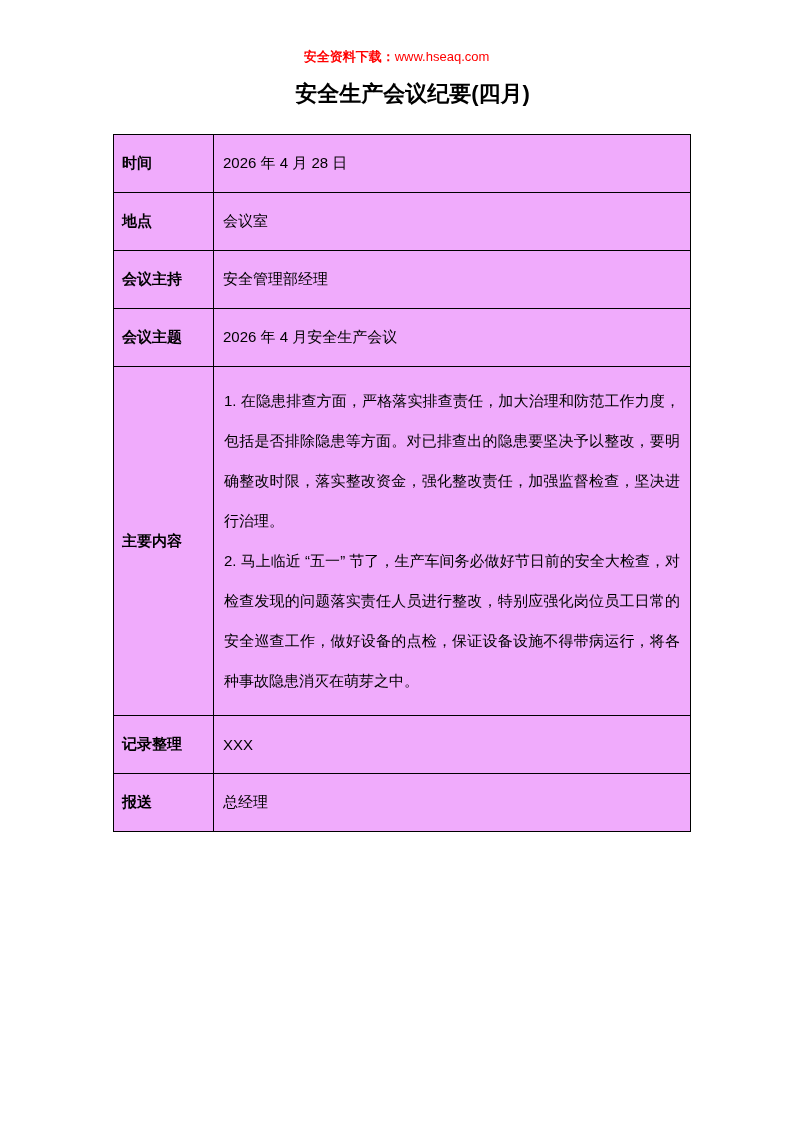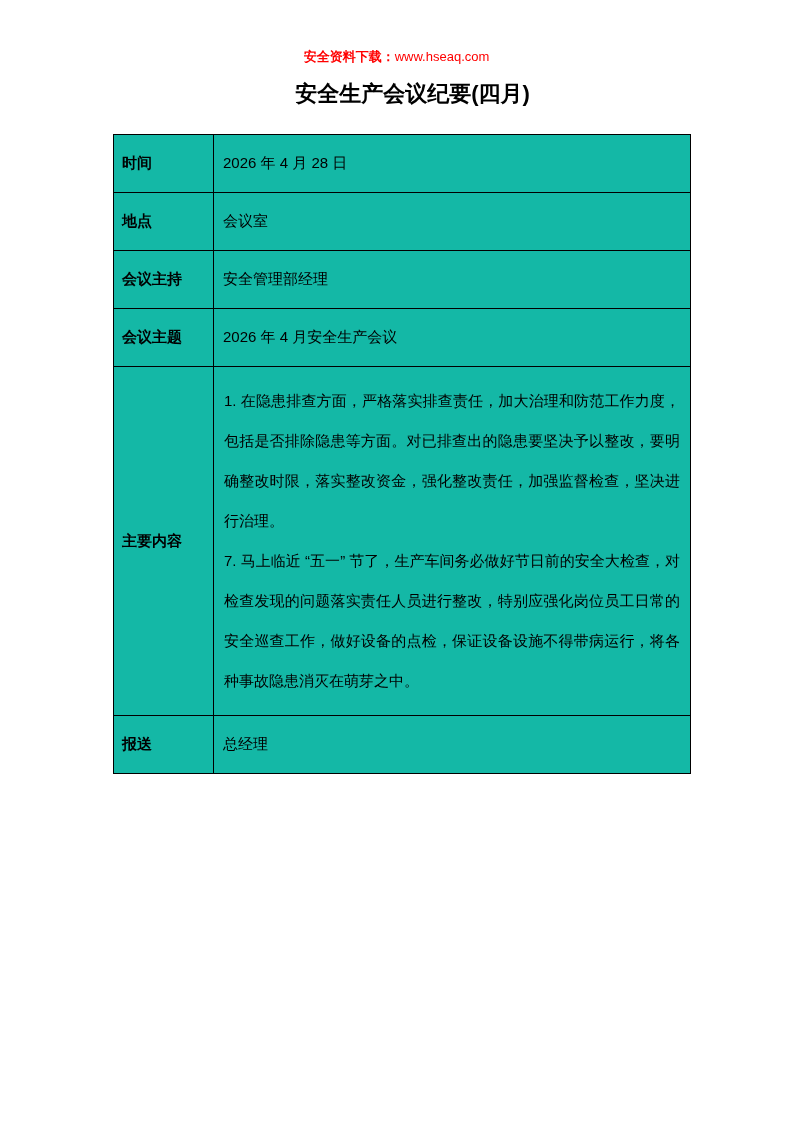--- a/index.html
+++ b/index.html
@@ -37,21 +37,21 @@
     margin: 26px 0 0 113px;
     width: 578px;
     border-collapse: collapse;
     table-layout: fixed;
   }
   table.doc-table td {
     border: 1px solid #000000;
     vertical-align: middle;
     font-size: 15px;
     color: #000000;
-    background: #14b8a6;
+    background: #f0abfc;
   }
   td.cell-label {
     font-weight: bold;
     padding: 0 8px;
   }
   td.cell-value {
     padding: 4px 9px;
   }
   tr.row-simple { height: 58px; }
   td.cell-content {
@@ -95,22 +95,26 @@
         <td class="cell-value">安全管理部经理</td>
       </tr>
       <tr class="row-simple">
         <td class="cell-label">会议主题</td>
         <td class="cell-value">2026 年 4 月安全生产会议</td>
       </tr>
       <tr>
         <td class="cell-label">主要内容</td>
         <td class="cell-content">
           <p>1. 在隐患排查方面，严格落实排查责任，加大治理和防范工作力度，包括是否排除隐患等方面。对已排查出的隐患要坚决予以整改，要明确整改时限，落实整改资金，强化整改责任，加强监督检查，坚决进行治理。</p>
-          <p>7. 马上临近 “五一” 节了，生产车间务必做好节日前的安全大检查，对检查发现的问题落实责任人员进行整改，特别应强化岗位员工日常的安全巡查工作，做好设备的点检，保证设备设施不得带病运行，将各种事故隐患消灭在萌芽之中。</p>
+          <p>2. 马上临近 “五一” 节了，生产车间务必做好节日前的安全大检查，对检查发现的问题落实责任人员进行整改，特别应强化岗位员工日常的安全巡查工作，做好设备的点检，保证设备设施不得带病运行，将各种事故隐患消灭在萌芽之中。</p>
         </td>
+      </tr>
+      <tr class="row-simple">
+        <td class="cell-label">记录整理</td>
+        <td class="cell-value">XXX</td>
       </tr>
       <tr class="row-simple">
         <td class="cell-label">报送</td>
         <td class="cell-value">总经理</td>
       </tr>
     </tbody>
   </table>
 
 </div>
 

